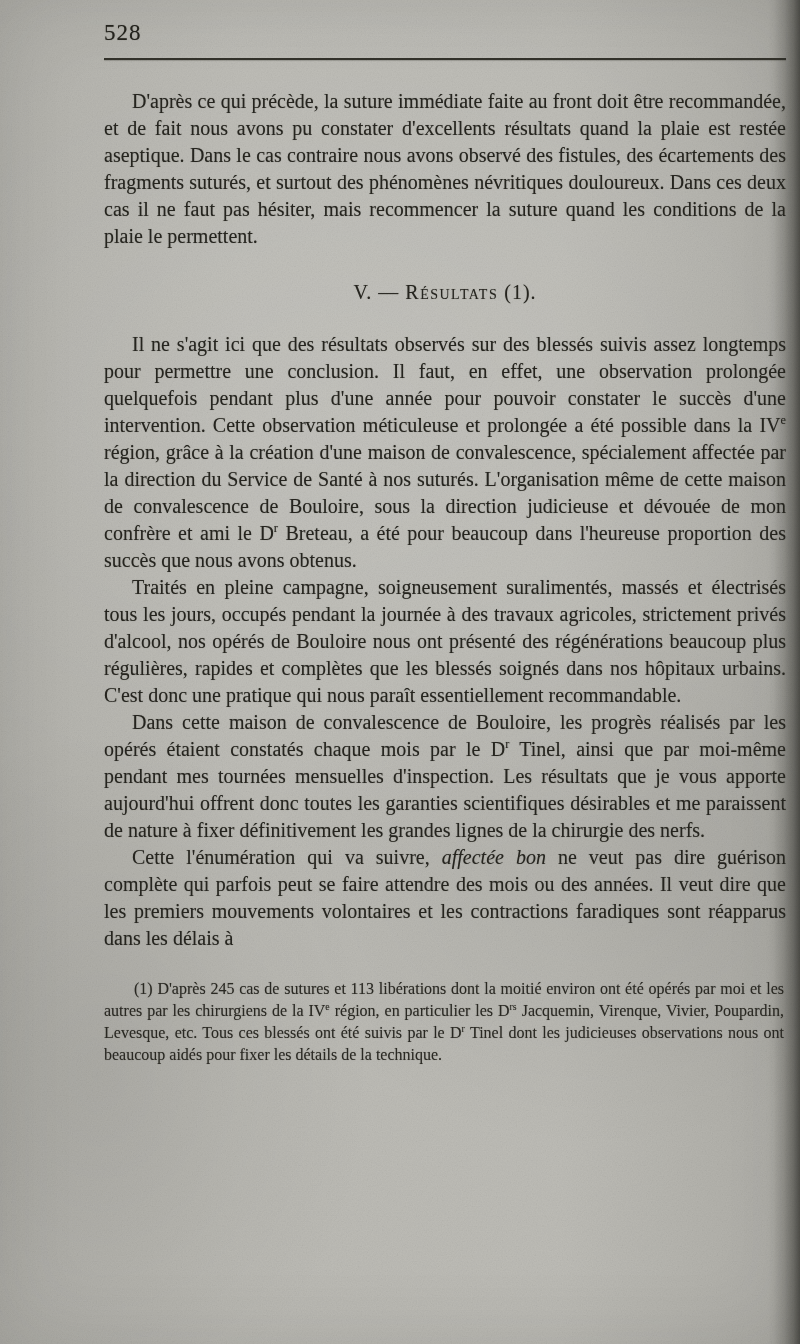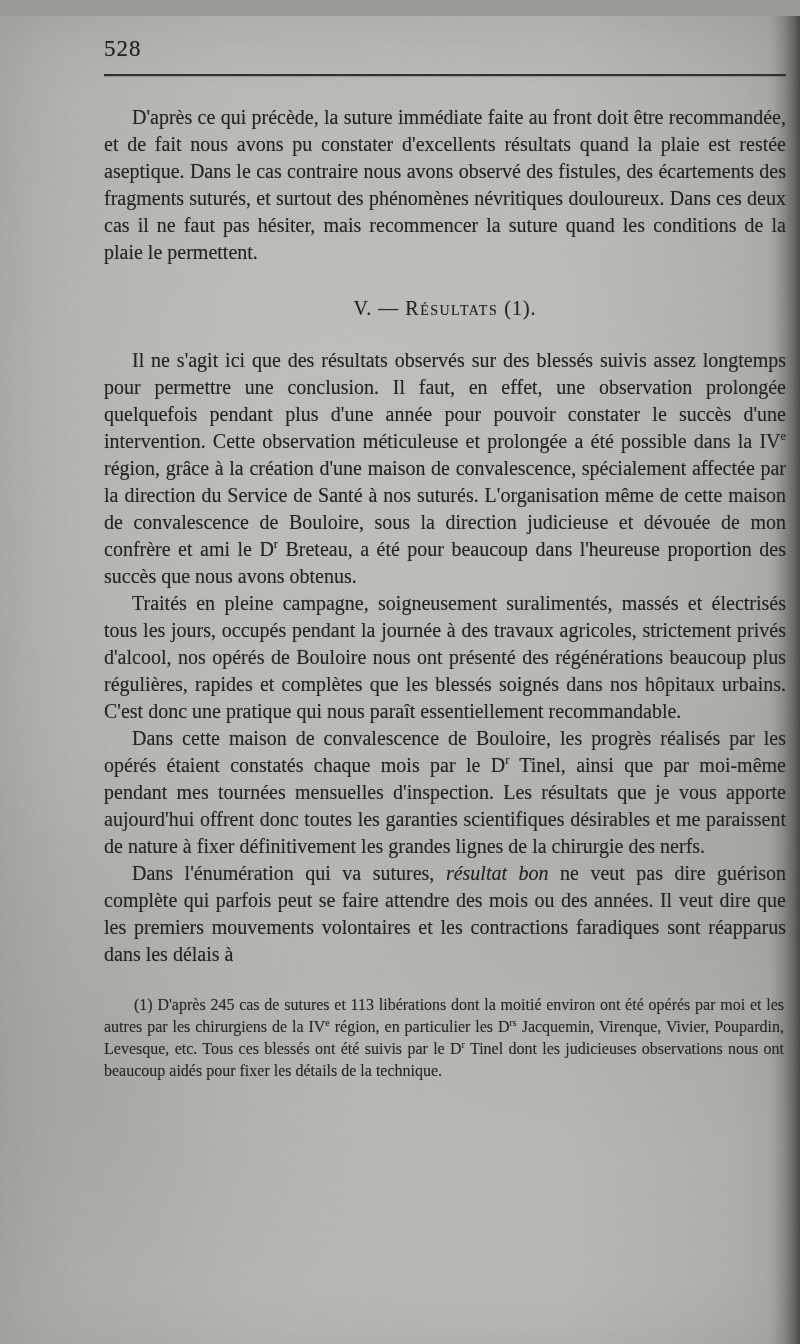--- a/index.html
+++ b/index.html
@@ -44,21 +44,20 @@
     inset: 0;
     z-index: 6;
     opacity: 0.16;
     pointer-events: none;
     mix-blend-mode: multiply;
   }
   .content {
     position: relative;
     z-index: 2;
     padding: 20px 14px 0 104px;
-    margin-top: 16px;
   }
   
   .running-head {
     position: relative;
     height: 38px;
   }
   .page-number {
     position: absolute;
     left: 0;
     top: 0;
@@ -152,21 +151,21 @@
     </div>
 
     <hr class="head-rule">
 
     <div class="body-text">
         <p class="body-paragraph"><span>D'après ce qui précède, la suture immédiate faite au front doit être recommandée, et de fait nous avons pu constater d'excellents résultats quand la plaie est restée aseptique. Dans le cas contraire nous avons observé des fistules, des écartements des fragments suturés, et surtout des phénomènes névritiques douloureux. Dans ces deux cas il ne faut pas hésiter, mais recommencer la suture quand les conditions de la plaie le permettent.</span></p>
         <h2 class="section-heading"><span class="heading-numeral">V.</span> <span class="heading-separator">—</span> <span class="heading-title">Résultats</span> <span class="heading-ref">(1).</span></h2>
         <p class="body-paragraph"><span>Il ne s'agit ici que des résultats observés sur des blessés suivis assez longtemps pour permettre une conclusion. Il faut, en effet, une observation prolongée quelquefois pendant plus d'une année pour pouvoir constater le succès d'une intervention. Cette observation méticuleuse et prolongée a été possible dans la IV</span><sup>e</sup><span> région, grâce à la création d'une maison de convalescence, spécialement affectée par la direction du Service de Santé à nos suturés. L'organisation même de cette maison de convalescence de Bouloire, sous la direction judicieuse et dévouée de mon confrère et ami le D</span><sup>r</sup><span> Breteau, a été pour beaucoup dans l'heureuse proportion des succès que nous avons obtenus.</span></p>
         <p class="body-paragraph"><span>Traités en pleine campagne, soigneusement suralimentés, massés et électrisés tous les jours, occupés pendant la journée à des travaux agricoles, strictement privés d'alcool, nos opérés de Bouloire nous ont présenté des régénérations beaucoup plus régulières, rapides et complètes que les blessés soignés dans nos hôpitaux urbains. C'est donc une pratique qui nous paraît essentiellement recommandable.</span></p>
         <p class="body-paragraph"><span>Dans cette maison de convalescence de Bouloire, les progrès réalisés par les opérés étaient constatés chaque mois par le D</span><sup>r</sup><span> Tinel, ainsi que par moi-même pendant mes tournées mensuelles d'inspection. Les résultats que je vous apporte aujourd'hui offrent donc toutes les garanties scientifiques désirables et me paraissent de nature à fixer définitivement les grandes lignes de la chirurgie des nerfs.</span></p>
-        <p class="body-paragraph"><span>Dans l'énumération qui va sutures, </span><em>résultat bon</em><span> ne veut pas dire guérison complète qui parfois peut se faire attendre des mois ou des années. Il veut dire que les premiers mouvements volontaires et les contractions faradiques sont réapparus dans les délais à</span></p>
+        <p class="body-paragraph"><span>Cette l'énumération qui va suivre, </span><em>affectée bon</em><span> ne veut pas dire guérison complète qui parfois peut se faire attendre des mois ou des années. Il veut dire que les premiers mouvements volontaires et les contractions faradiques sont réapparus dans les délais à</span></p>
       </div>
 
     <div class="footnote">
       <p><span>(1) D'après 245 cas de sutures et 113 libérations dont la moitié environ ont été opérés par moi et les autres par les chirurgiens de la IV</span><sup>e</sup><span> région, en particulier les D</span><sup>rs</sup><span> Jacquemin, Virenque, Vivier, Poupardin, Levesque, etc. Tous ces blessés ont été suivis par le D</span><sup>r</sup><span> Tinel dont les judicieuses observations nous ont beaucoup aidés pour fixer les détails de la technique.</span></p>
     </div>
 
   </div>
 
   <div class="edge-shadow"></div>
 

